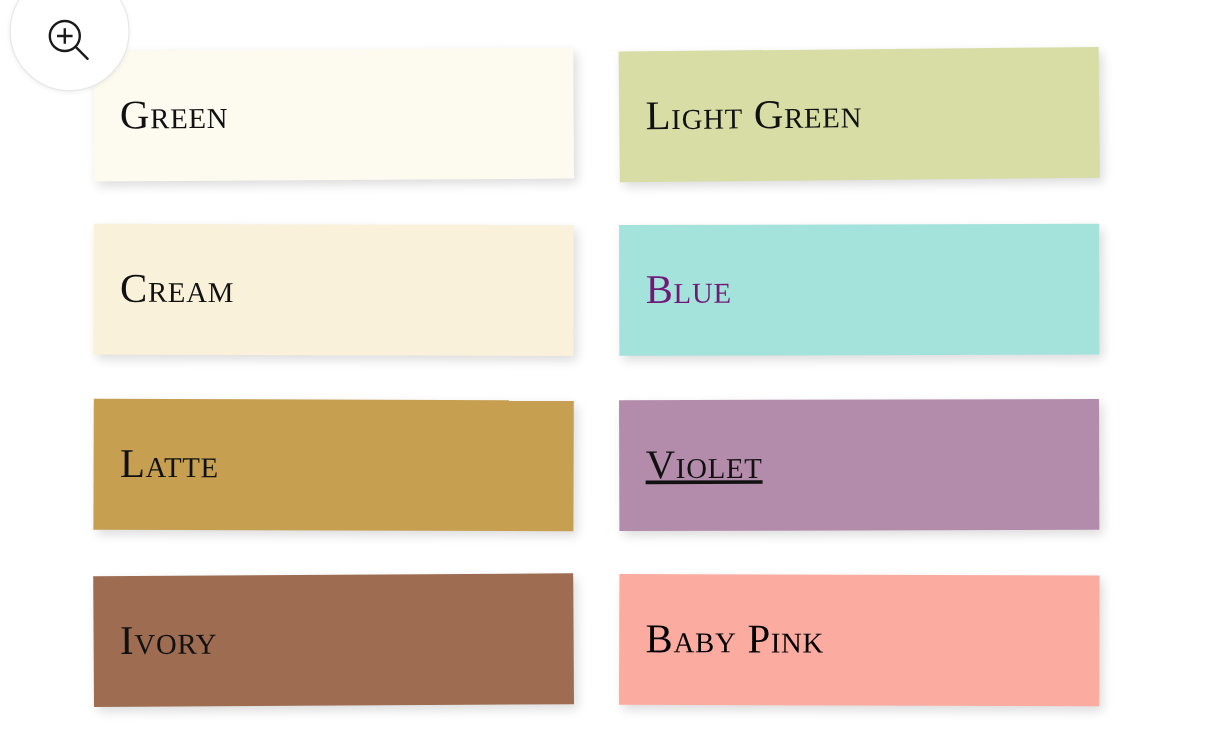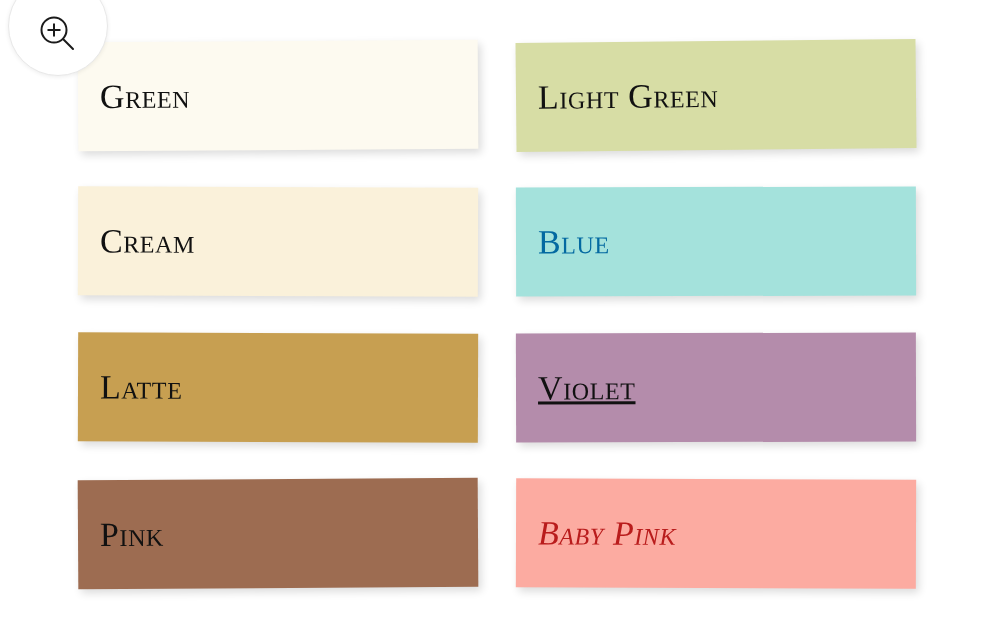--- a/index.html
+++ b/index.html
@@ -99,32 +99,32 @@
 
   <div class="swatch rot-b" style="background-color: rgb(215, 221, 165);">
     <span class="swatch-label" style="color: rgb(17, 17, 17);">Light Green</span>
   </div>
 
   <div class="swatch rot-c" style="background-color: rgb(250, 241, 218);">
     <span class="swatch-label" style="color: rgb(17, 17, 17);">Cream</span>
   </div>
 
   <div class="swatch rot-d" style="background-color: rgb(164, 226, 220);">
-    <span class="swatch-label" style="color: #0369a1;">Blue</span>
+    <span class="swatch-label" style="color: #701a75;">Blue</span>
   </div>
 
   <div class="swatch rot-c" style="background-color: rgb(199, 159, 81);">
     <span class="swatch-label" style="color: rgb(17, 17, 17); text-align: right;">Latte</span>
   </div>
 
   <div class="swatch rot-d" style="background-color: rgb(180, 140, 171);">
     <span class="swatch-label" style="color: rgb(17, 17, 17); text-decoration: underline;">Violet</span>
   </div>
 
   <div class="swatch rot-a" style="background-color: rgb(157, 108, 81);">
-    <span class="swatch-label" style="color: rgb(17, 17, 17);">Pink</span>
+    <span class="swatch-label" style="color: rgb(17, 17, 17);">Ivory</span>
   </div>
 
   <div class="swatch rot-c" style="background-color: rgb(252, 171, 161);">
-    <span class="swatch-label" style="color: #b91c1c; font-style: italic;">Baby Pink</span>
+    <span class="swatch-label" style="color: #000000;">Baby Pink</span>
   </div>
 
 </div>
 
 </body></html>

